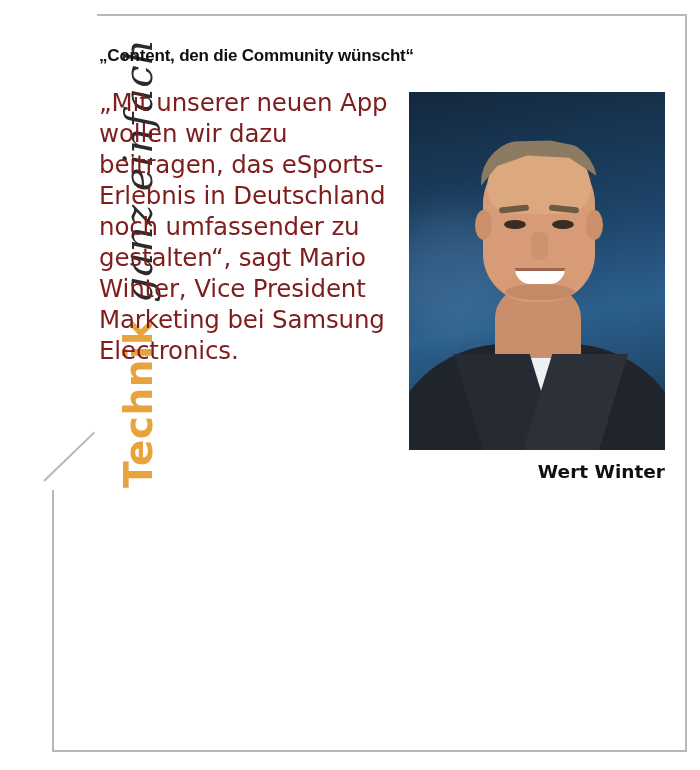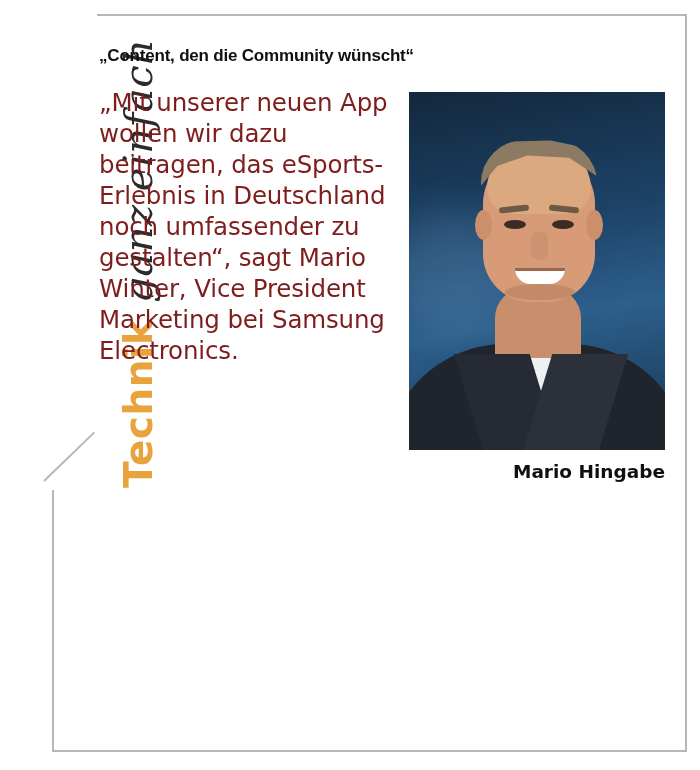--- a/index.html
+++ b/index.html
@@ -279,20 +279,20 @@
         <div class="ear-l"></div>
         <div class="ear-r"></div>
         <div class="brow-l"></div>
         <div class="brow-r"></div>
         <div class="eye-l"></div>
         <div class="eye-r"></div>
         <div class="nose"></div>
         <div class="mouth"></div>
         <div class="chin-shadow"></div>
       </div>
-      <div class="caption">Mario Hingabe</div>
+      <div class="caption">Wert Winter</div>
     </div>
 
     <p class="body-text para-1">„Mit unserer neu­en App wollen wir dazu beitragen, das eSports-Erlebnis in Deutschland noch umfassender zu ge­stalten“, sagt Mario Winter, Vice President Marketing bei Sam­sung Electronics.</p>
     <div class="clearer"></div>
 
   </div>
 </div>
 
 </body></html>

